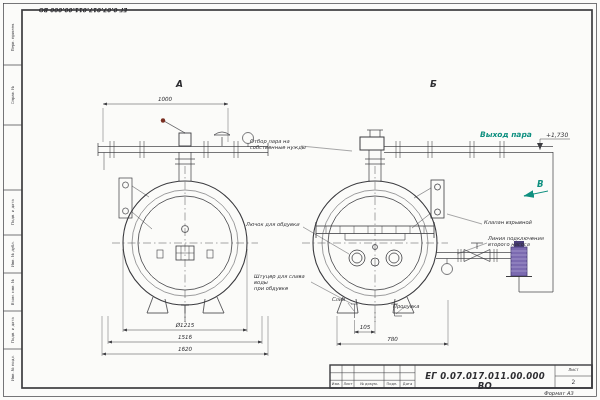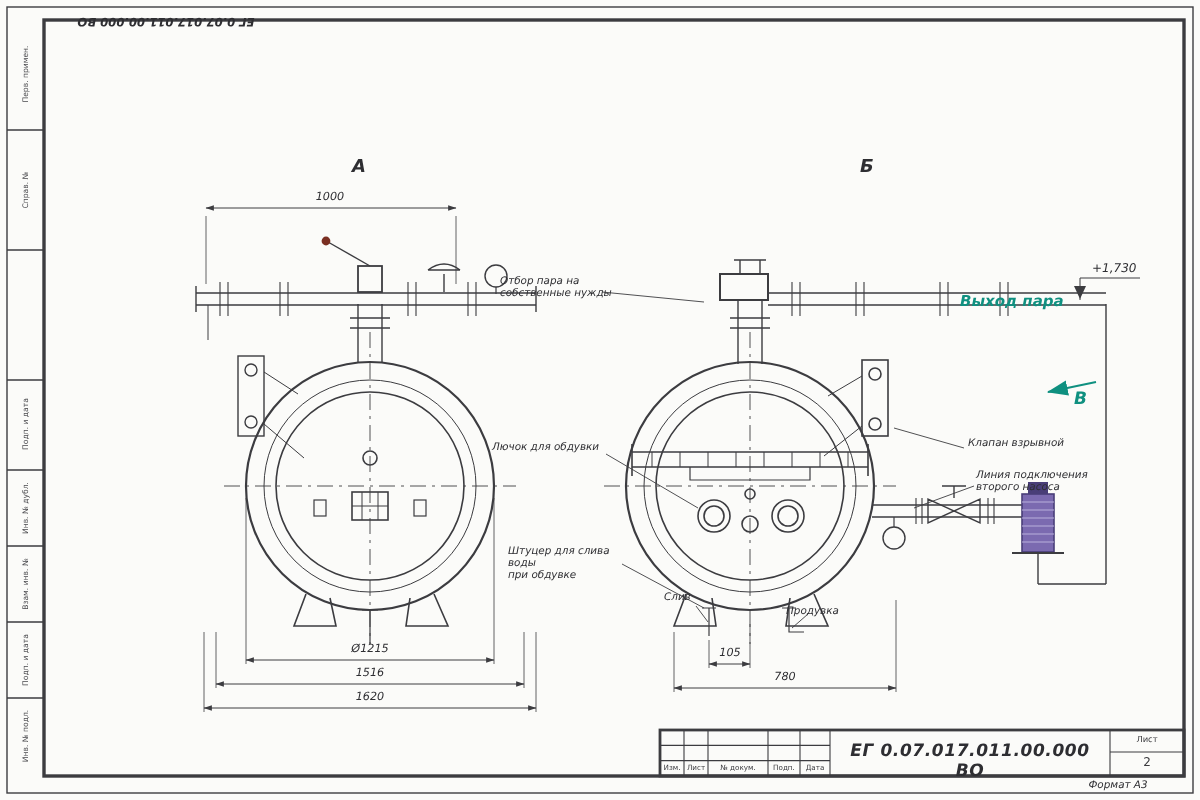--- a/index.html
+++ b/index.html
@@ -4,21 +4,21 @@
 <style>
   * { margin:0; padding:0; box-sizing:border-box; }
   html,body { background:#ffffff; font-family:"Liberation Sans", sans-serif; }
   .sheet { position:relative; width:600px; height:400px; background:#fbfbf9; overflow:hidden; }
   .art { position:absolute; left:0; top:0; }
   .lbl { position:absolute; color:#2e2e32; font-family:"DejaVu Sans", sans-serif;
          font-style:italic; white-space:pre-line; line-height:1.18; }
   .ann { font-size:5.2px; }
   .dim { font-size:5.6px; text-align:center; }
   .view-label { font-size:9px; font-weight:bold; }
-  .teal { color:#0f9080; font-weight:bold;margin-top:16px; }
+  .teal { color:#0f9080; font-weight:bold; }
   .rot180 { transform:rotate(180deg); }
   .rot270 { transform:rotate(-90deg); text-align:center; line-height:6px; height:6px; }
   .margin-lbl { font-size:3.8px; font-style:normal; color:#4a4a4e; }
   .tb-head { font-size:3.6px; font-style:normal; text-align:center; color:#3a3a3e; }
   .tb-doc { font-size:8.5px; font-weight:bold; text-align:center; letter-spacing:0.3px; }
   .doc-top { font-size:5.8px; text-align:center; font-weight:bold; }
 </style>
 </head>
 <body>
 

